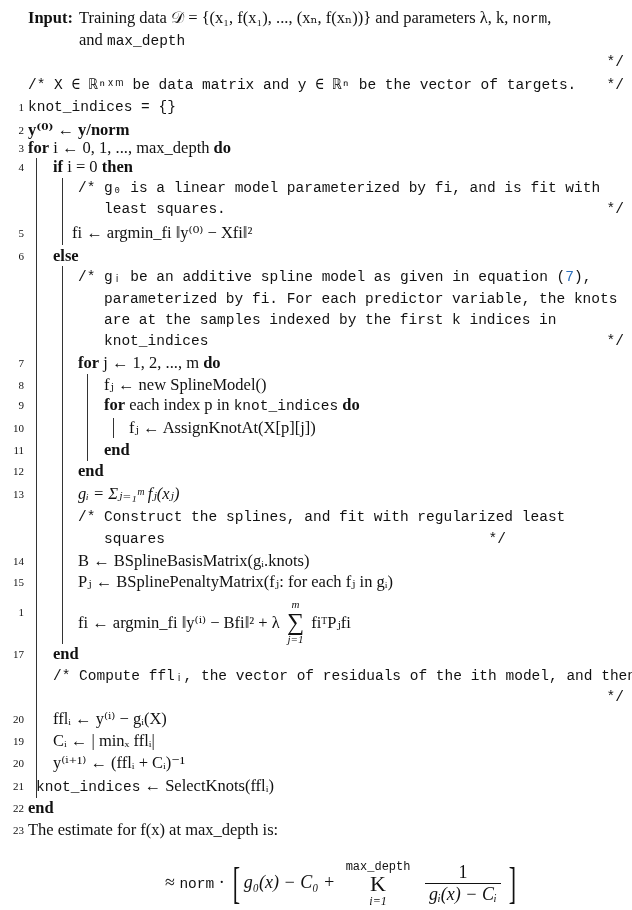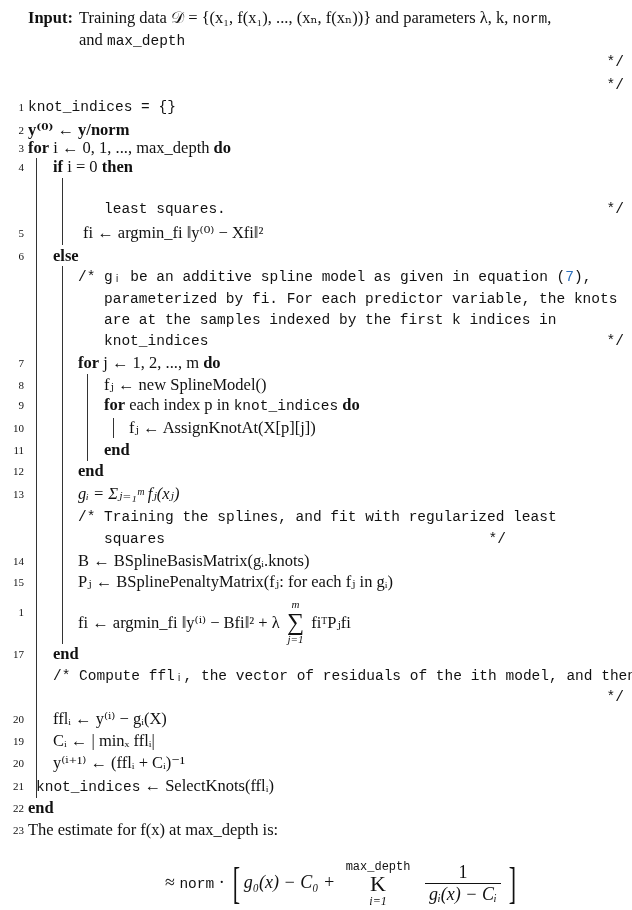--- a/index.html
+++ b/index.html
@@ -46,20 +46,21 @@
     </span>
   </div>
   <div class="ln" style="top:29px;">
     <span class="txt" style="left:79px;"><span>and </span><span class="tt">max_depth</span></span>
   </div>
 
   <div class="ln" style="top:51px;width:632px;">
     <span class="cmend">*/</span>
   </div>
   <div class="ln" style="top:74px;width:632px;">
+    <span class="txt cm" style="left:28px;">/* X ∈ ℝⁿˣᵐ be data matrix and y ∈ ℝⁿ be the vector of targets.</span>
     <span class="cmend">*/</span>
   </div>
 
   <div class="ln" style="top:96px;">
     <span class="num" style="left:0;">1</span>
     <span class="txt tt" style="left:28px;">knot_indices = {}</span>
   </div>
 
   <div class="ln" style="top:119px;">
     <span class="num" style="left:0;">2</span>
@@ -75,28 +76,31 @@
   <div class="bar" style="left:62px;top:178px;height:67px;"></div>
   <div class="bar" style="left:62px;top:266px;height:378px;"></div>
   <div class="bar" style="left:87px;top:374px;height:87px;"></div>
   <div class="bar" style="left:113px;top:418px;height:20px;"></div>
 
   <div class="ln" style="top:156px;">
     <span class="num" style="left:0;">4</span>
     <span class="txt" style="left:53px;"><span class="kw">if</span><span> i = 0 </span><span class="kw">then</span></span>
   </div>
 
+  <div class="ln" style="top:177px;width:632px;">
+    <span class="txt cm" style="left:78px;">/* g₀ is a linear model parameterized by fi, and is fit with</span>
+  </div>
   <div class="ln" style="top:198px;width:632px;">
     <span class="txt cm" style="left:104px;">least squares.</span>
     <span class="cmend">*/</span>
   </div>
 
   <div class="ln" style="top:222px;">
     <span class="num" style="left:0;">5</span>
-    <span class="txt" style="left:83px;">fi ← argmin_fi ‖y⁽⁰⁾ − Xfi‖²</span>
+    <span class="txt" style="left:72px;">fi ← argmin_fi ‖y⁽⁰⁾ − Xfi‖²</span>
   </div>
 
   <div class="ln" style="top:245px;">
     <span class="num" style="left:0;">6</span>
     <span class="txt kw" style="left:53px;">else</span>
   </div>
 
   <div class="ln" style="top:266px;width:632px;">
     <span class="txt cm" style="left:78px;"><span>/* gᵢ be an additive spline model as given in equation (</span><span class="link">7</span><span>),</span></span>
   </div>
@@ -140,21 +144,21 @@
     <span class="num" style="left:0;">12</span>
     <span class="txt kw" style="left:78px;">end</span>
   </div>
 
   <div class="ln" style="top:483px;">
     <span class="num" style="left:0;">13</span>
     <span class="txt it" style="left:78px;">gᵢ = Σⱼ₌₁ᵐ fⱼ(xⱼ)</span>
   </div>
 
   <div class="ln" style="top:506px;">
-    <span class="txt cm" style="left:78px;">/* Training the splines, and fit with regularized least</span>
+    <span class="txt cm" style="left:78px;">/* Construct the splines, and fit with regularized least</span>
   </div>
   <div class="ln" style="top:528px;width:514px;">
     <span class="txt cm" style="left:104px;">squares</span>
     <span class="cmend">*/</span>
   </div>
 
   <div class="ln" style="top:550px;">
     <span class="num" style="left:0;">14</span>
     <span class="txt" style="left:78px;">B ← BSplineBasisMatrix(gᵢ.knots)</span>
   </div>

